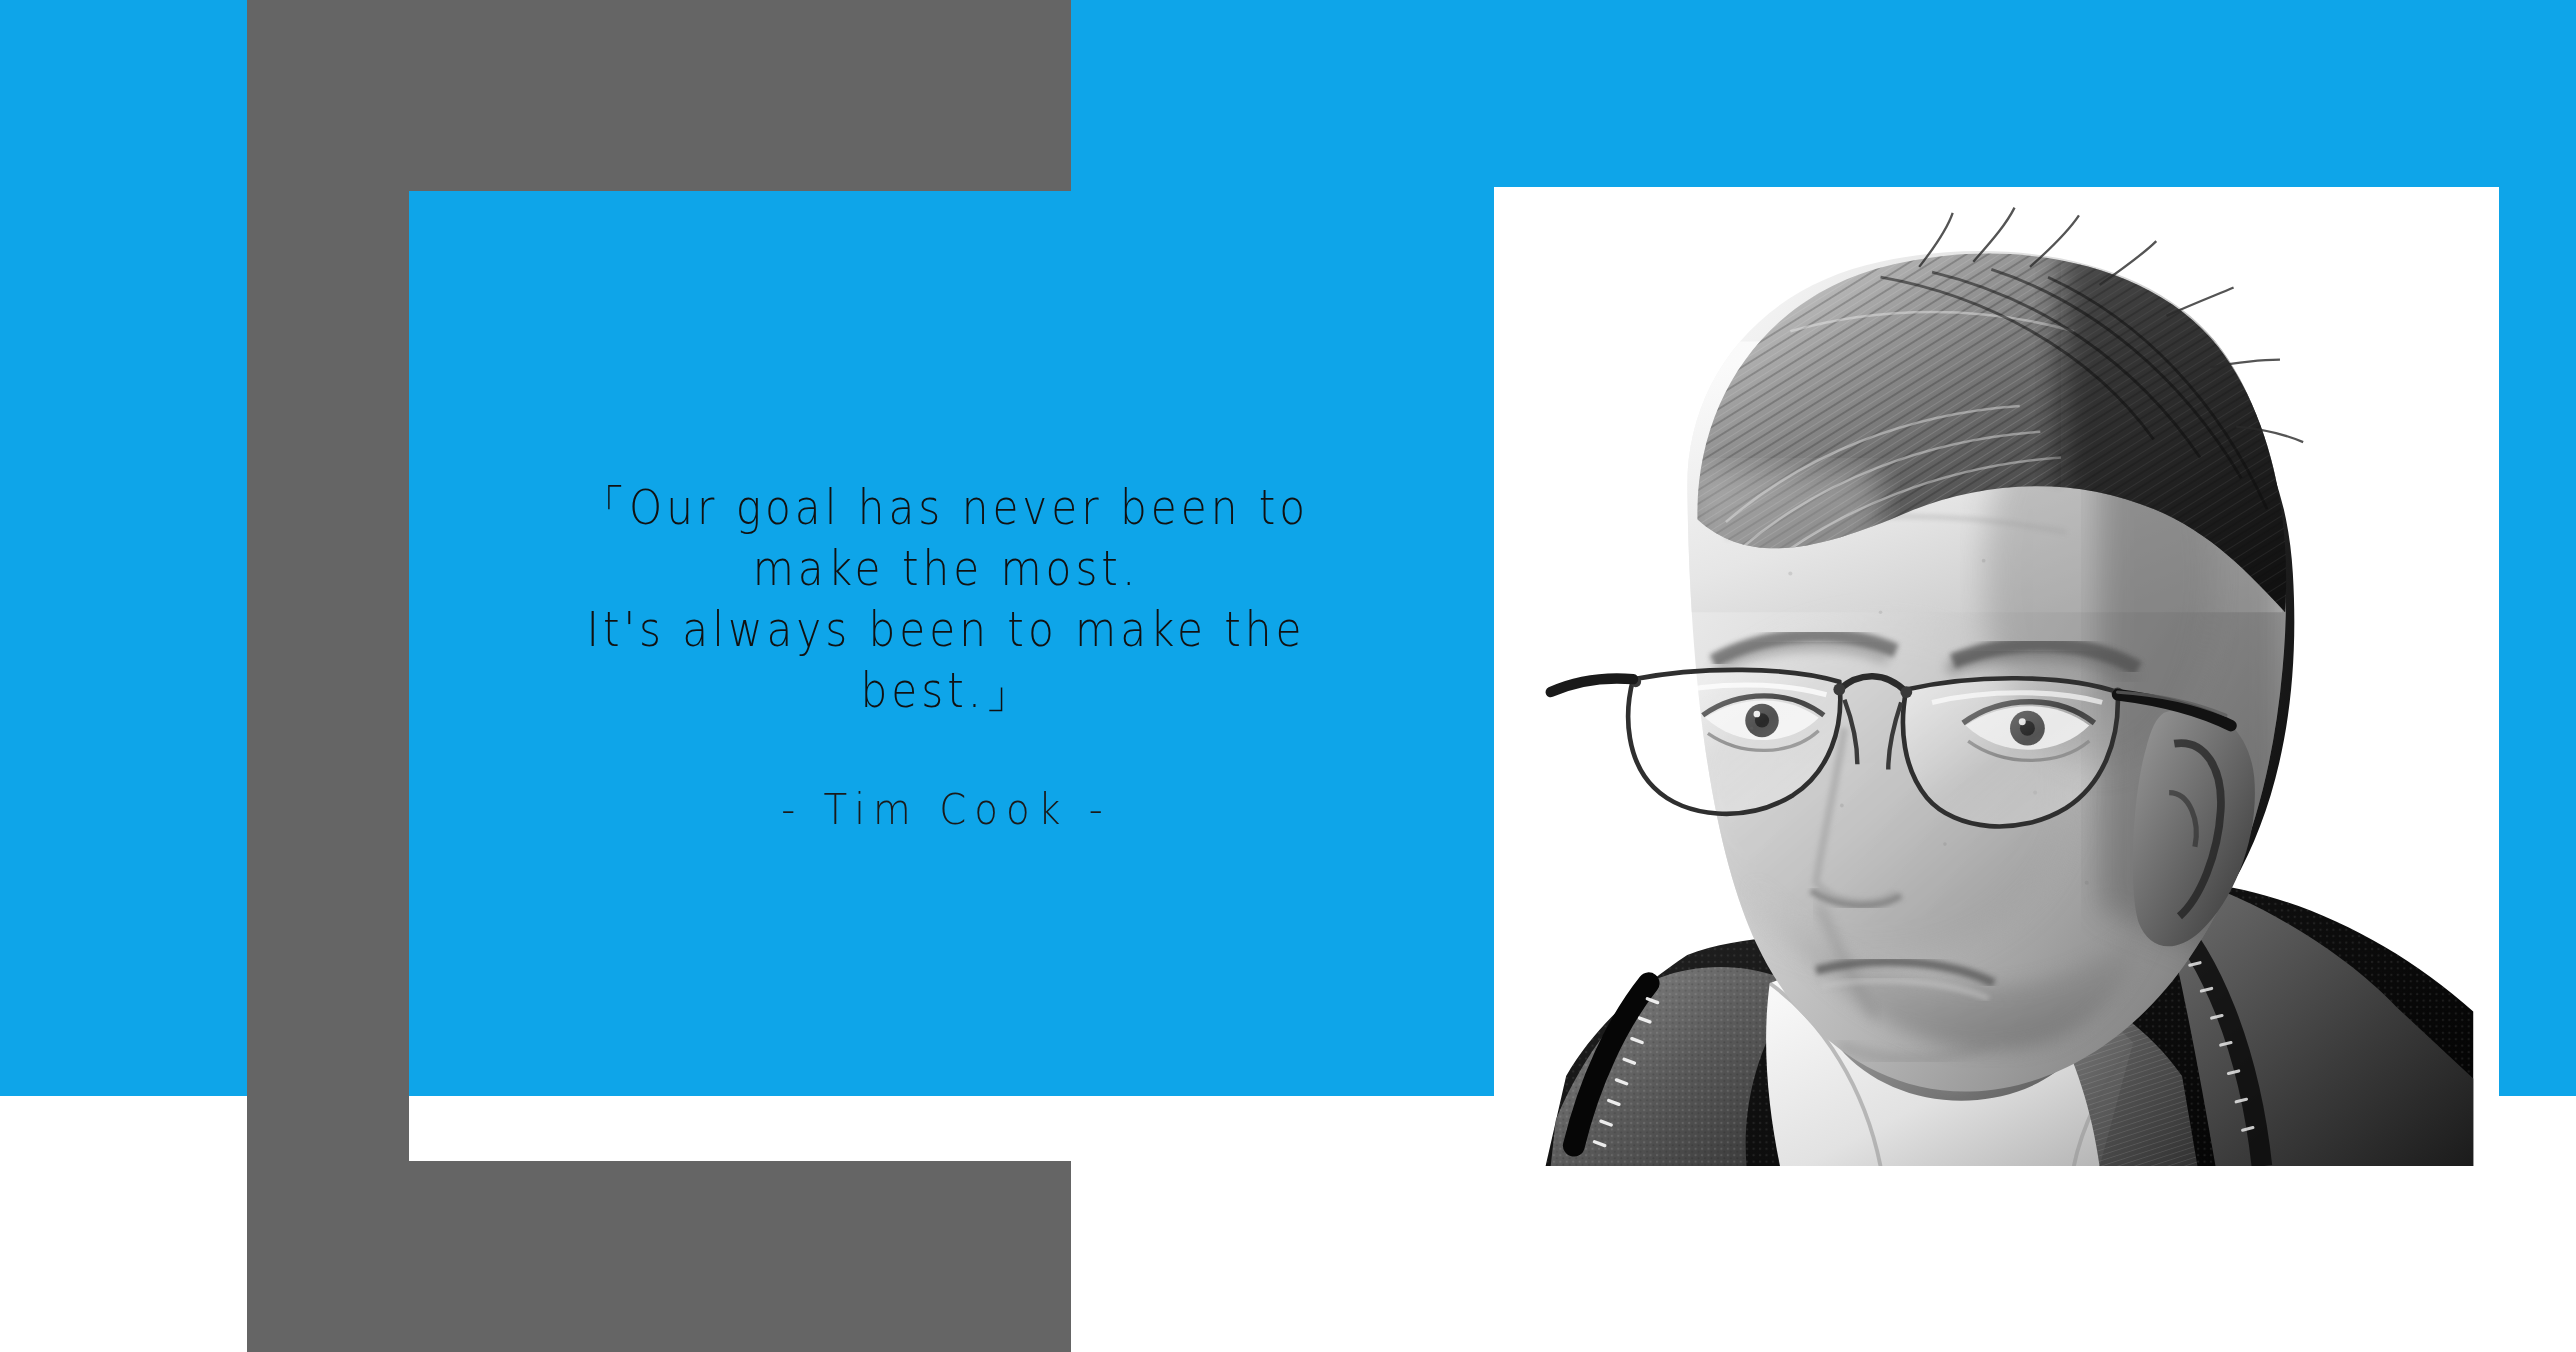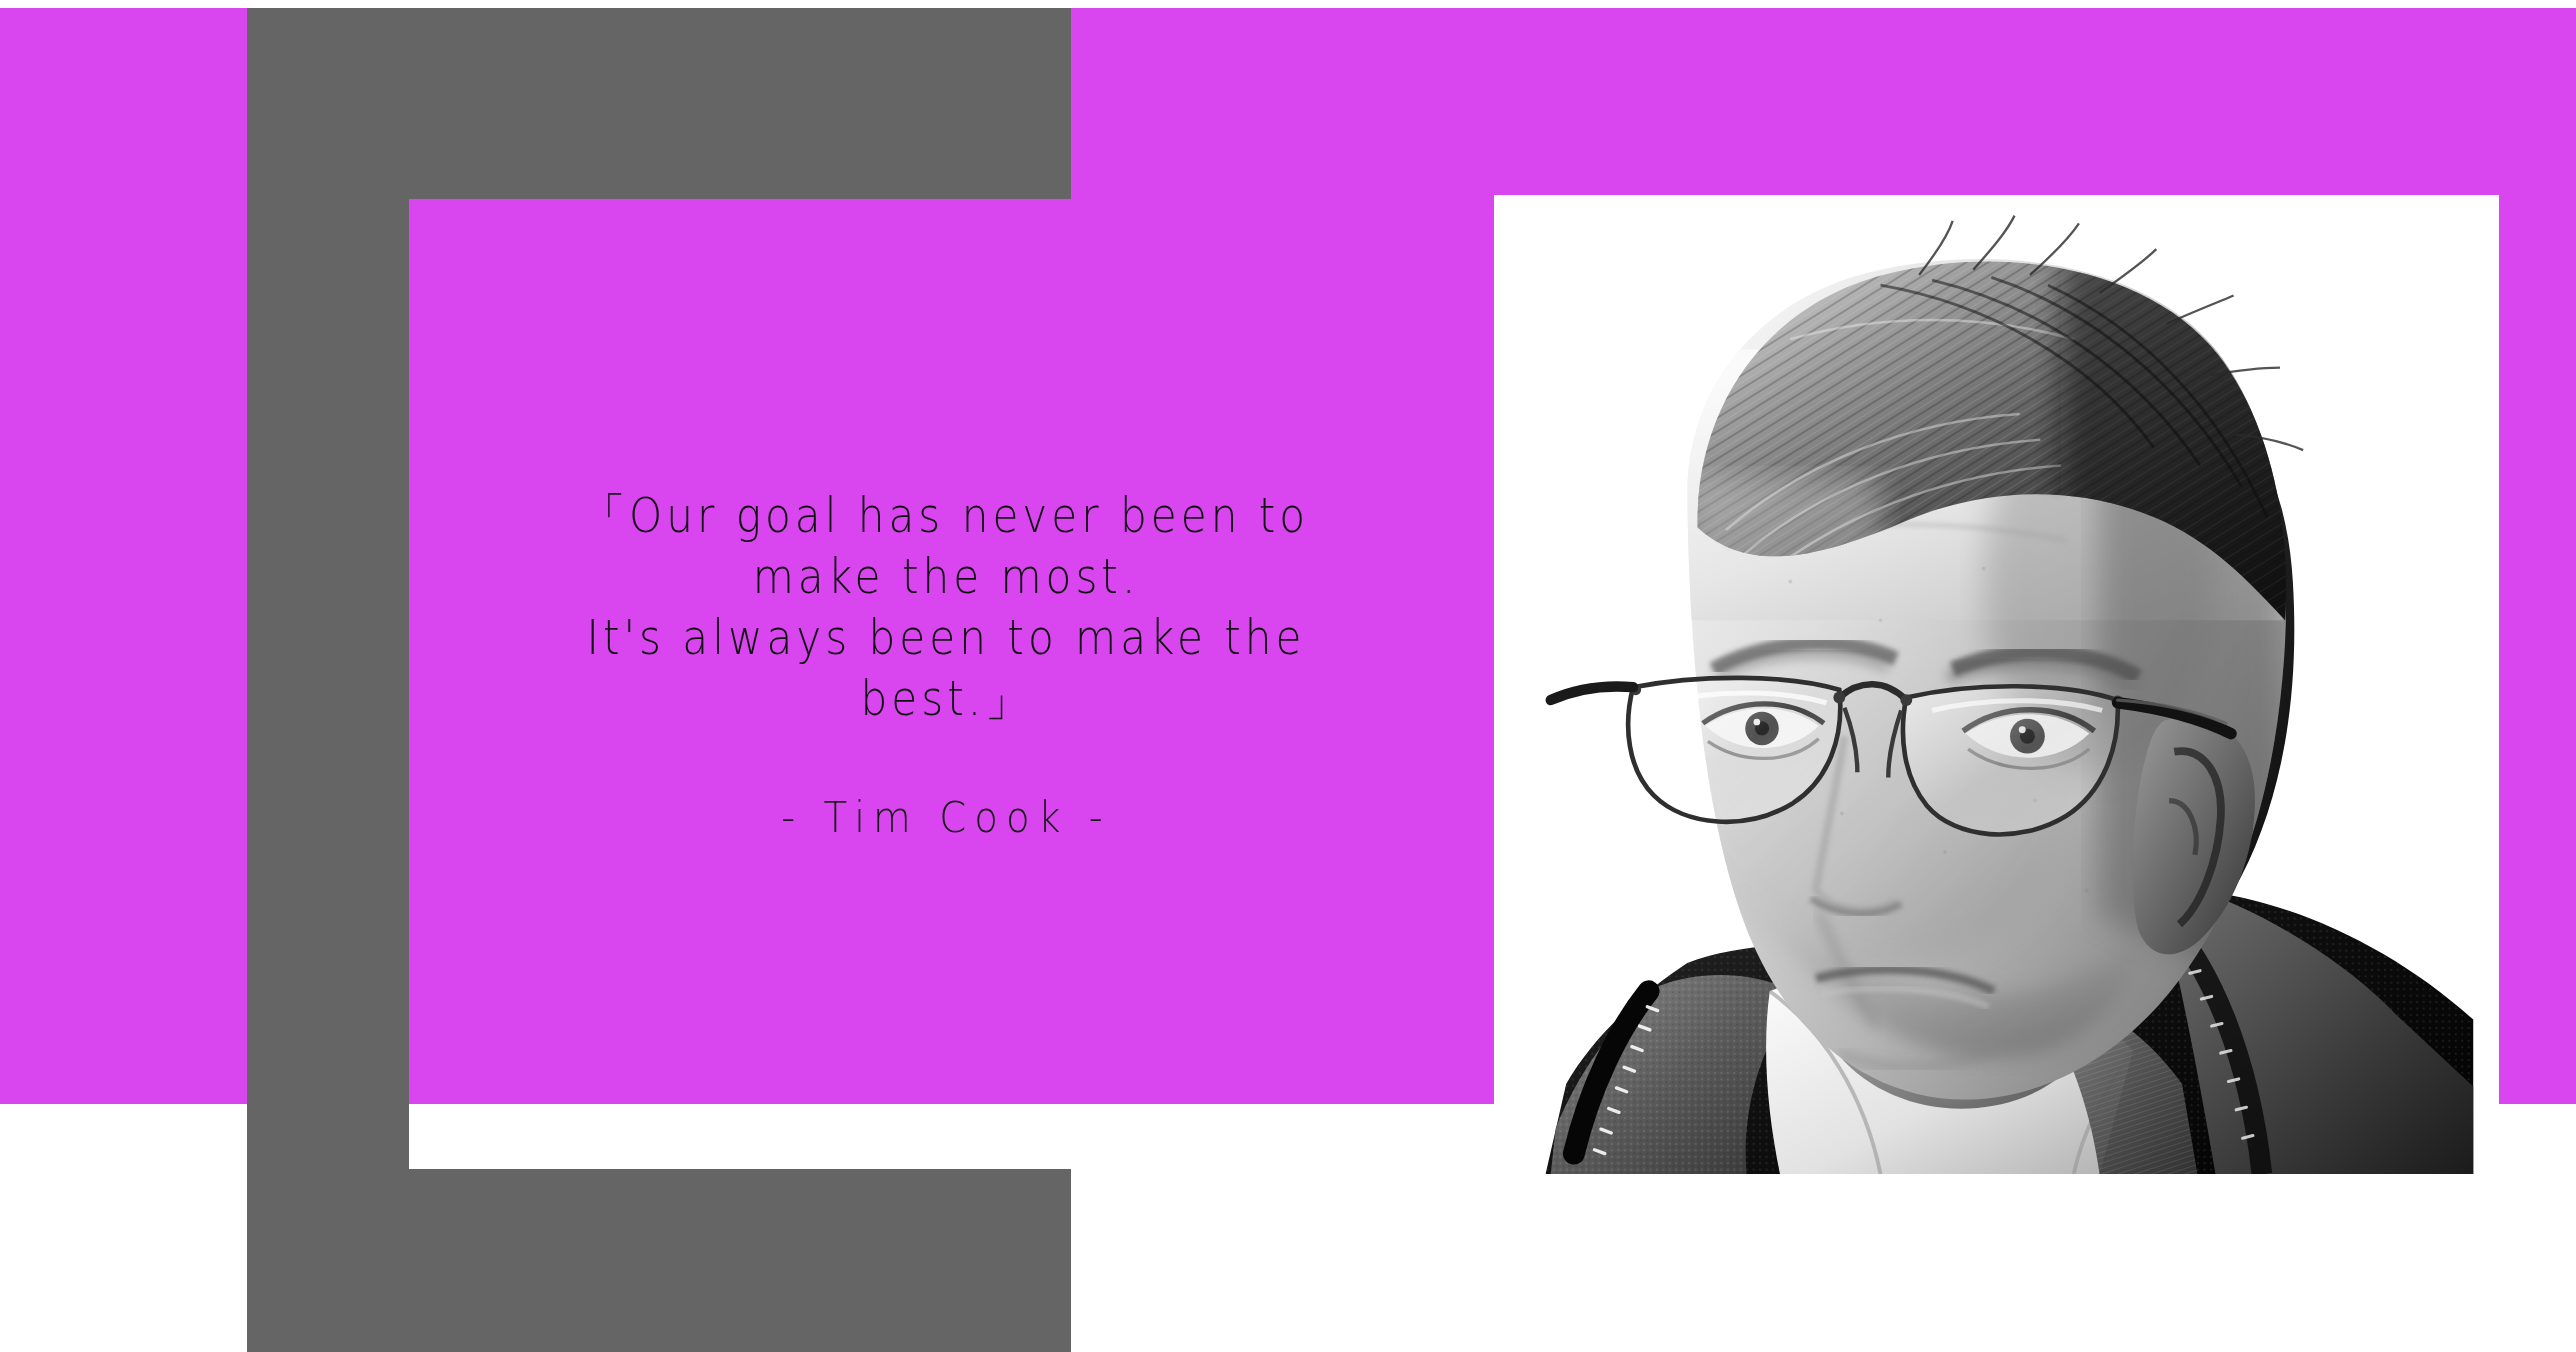--- a/index.html
+++ b/index.html
@@ -6,23 +6,22 @@
 
   html, body {
     width:2576px; height:1352px;
     background:#ffffff;
     overflow:hidden;
   }
 
   #slide {
     position:relative;
     width:2576px; height:1096px;
-    background:#d946ef;
+    background:#0ea5e9;
     font-family:"Liberation Sans", sans-serif;
-    margin-top:8px;
   }
 
   
   .frame-bar {
     position:absolute;
     background:#656565;
   }
   
   .frame-left   { left:247px; top:0;      width:162px;  height:1352px; }
   

